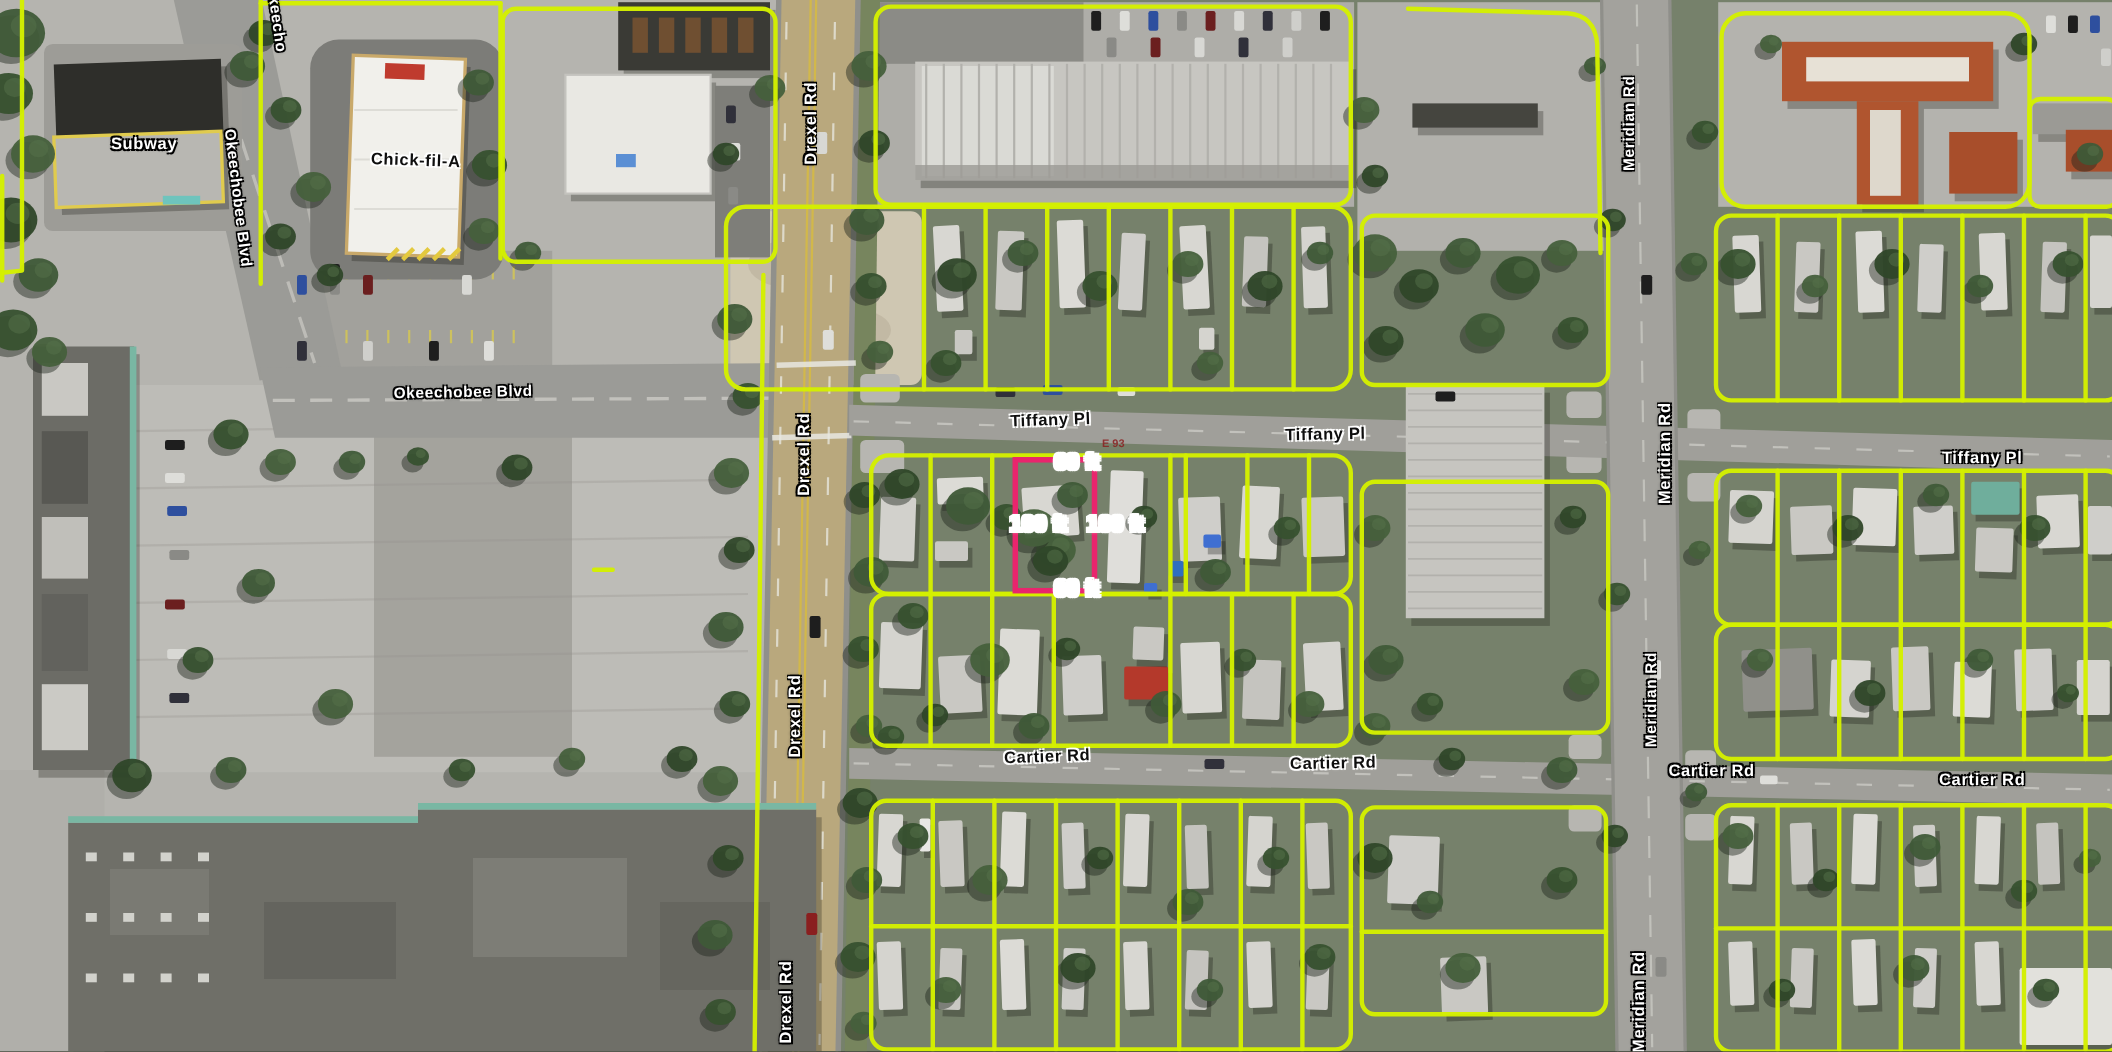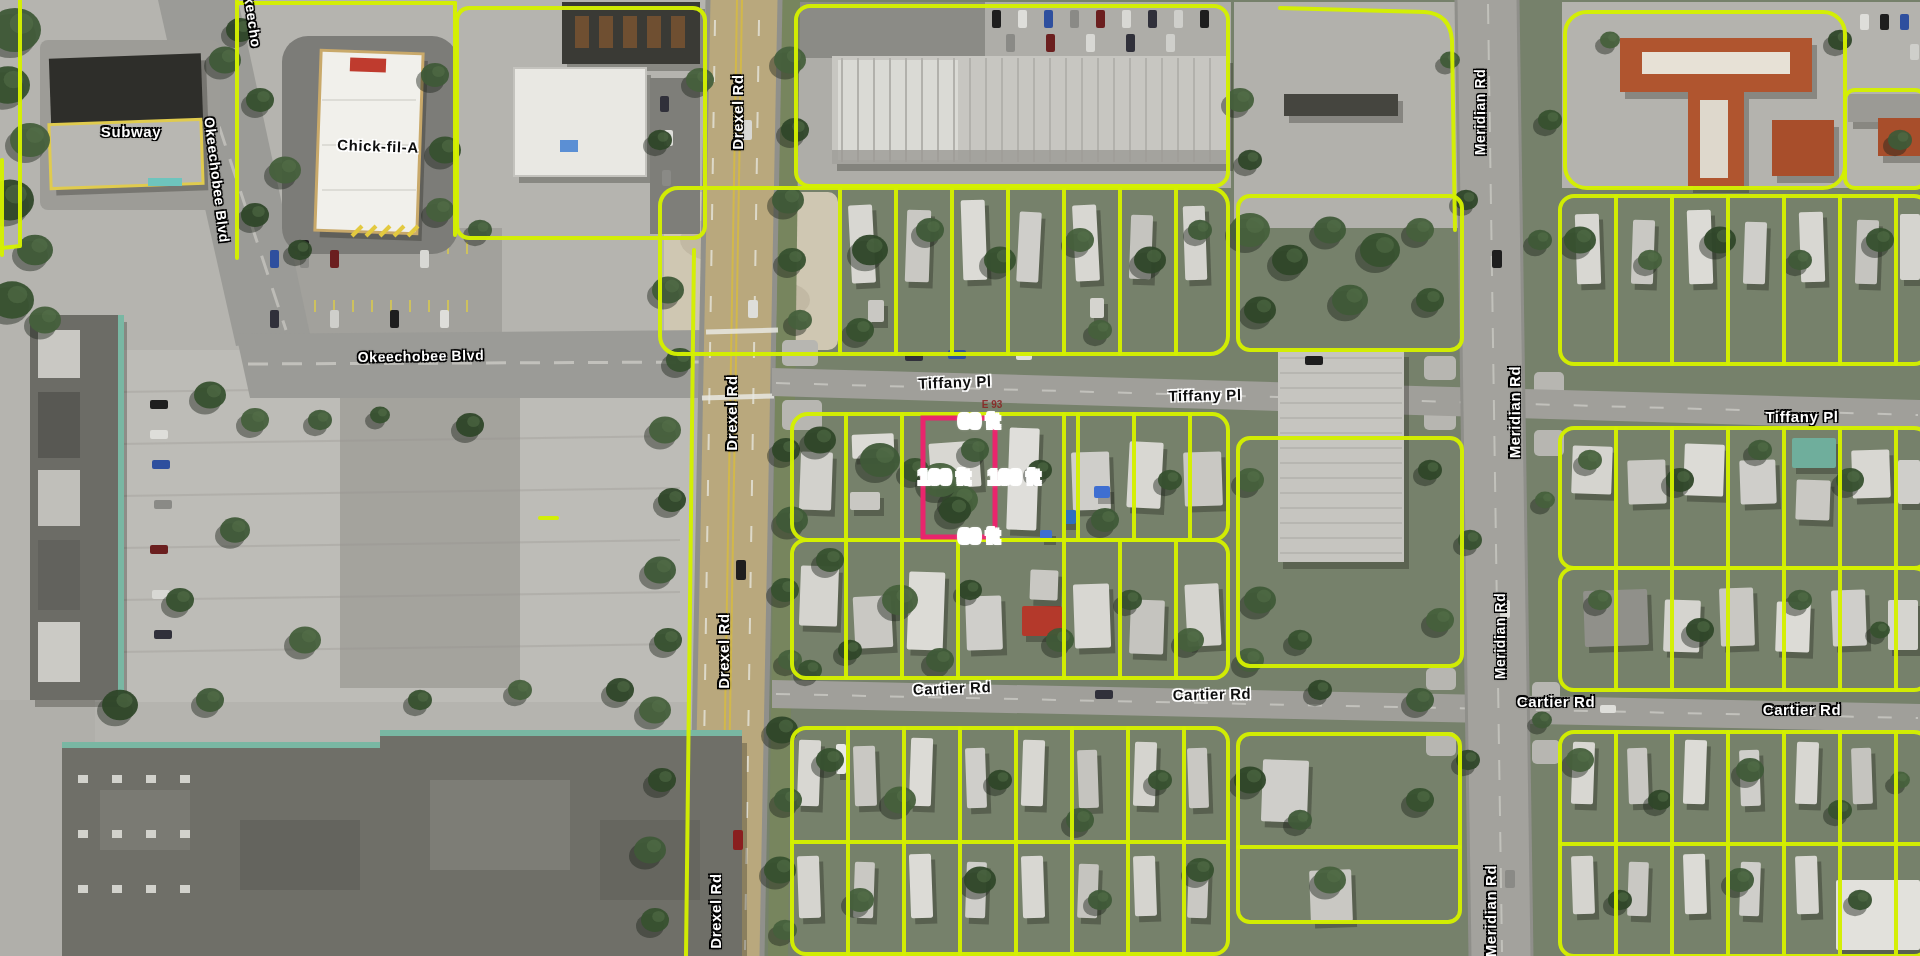--- a/index.html
+++ b/index.html
@@ -13,21 +13,21 @@
   .map-label{
     position:absolute;white-space:nowrap;font-weight:bold;letter-spacing:.6px;
     transform:translate(-50%,-50%) rotate(var(--rot,0deg));
   }
   .style-white{color:#fff;
     text-shadow:-1.5px -1.5px 0 #000,1.5px -1.5px 0 #000,-1.5px 1.5px 0 #000,1.5px 1.5px 0 #000,0 0 3px #000;}
   .style-black{color:#0e0e0e;
     text-shadow:-1.5px -1.5px 0 #fff,1.5px -1.5px 0 #fff,-1.5px 1.5px 0 #fff,1.5px 1.5px 0 #fff,0 0 3px #fff;}
   .style-dim{color:#ffffff;letter-spacing:0;
     text-shadow:-2px -2px 0 #fff,2px -2px 0 #fff,-2px 2px 0 #fff,2px 2px 0 #fff,0 -2px 0 #fff,0 2px 0 #fff,-2px 0 0 #fff,2px 0 0 #fff,0 0 4px #fff;}
-  .style-red{color:#8a2020;opacity:.85;letter-spacing:0;}
+  .style-red{color:#8a2020;opacity:.85;letter-spacing:0;margin-left:20px;}
 </style>
 </head>
 <body>
 
 <div class="stage" style="--parcel-yellow: #D4F000; --pink: #E9256D;">
   <svg id="map-svg" viewBox="0 0 1920 956">
     <g id="g-terrain">
         <rect x="0" y="0" width="1920" height="956" fill="#76816b"></rect>
         <polygon points="0,0 710,0 698,956 0,956" fill="#b5b4af"></polygon>
         <rect x="90" y="350" width="600" height="352" fill="#bdbcb7"></rect>

